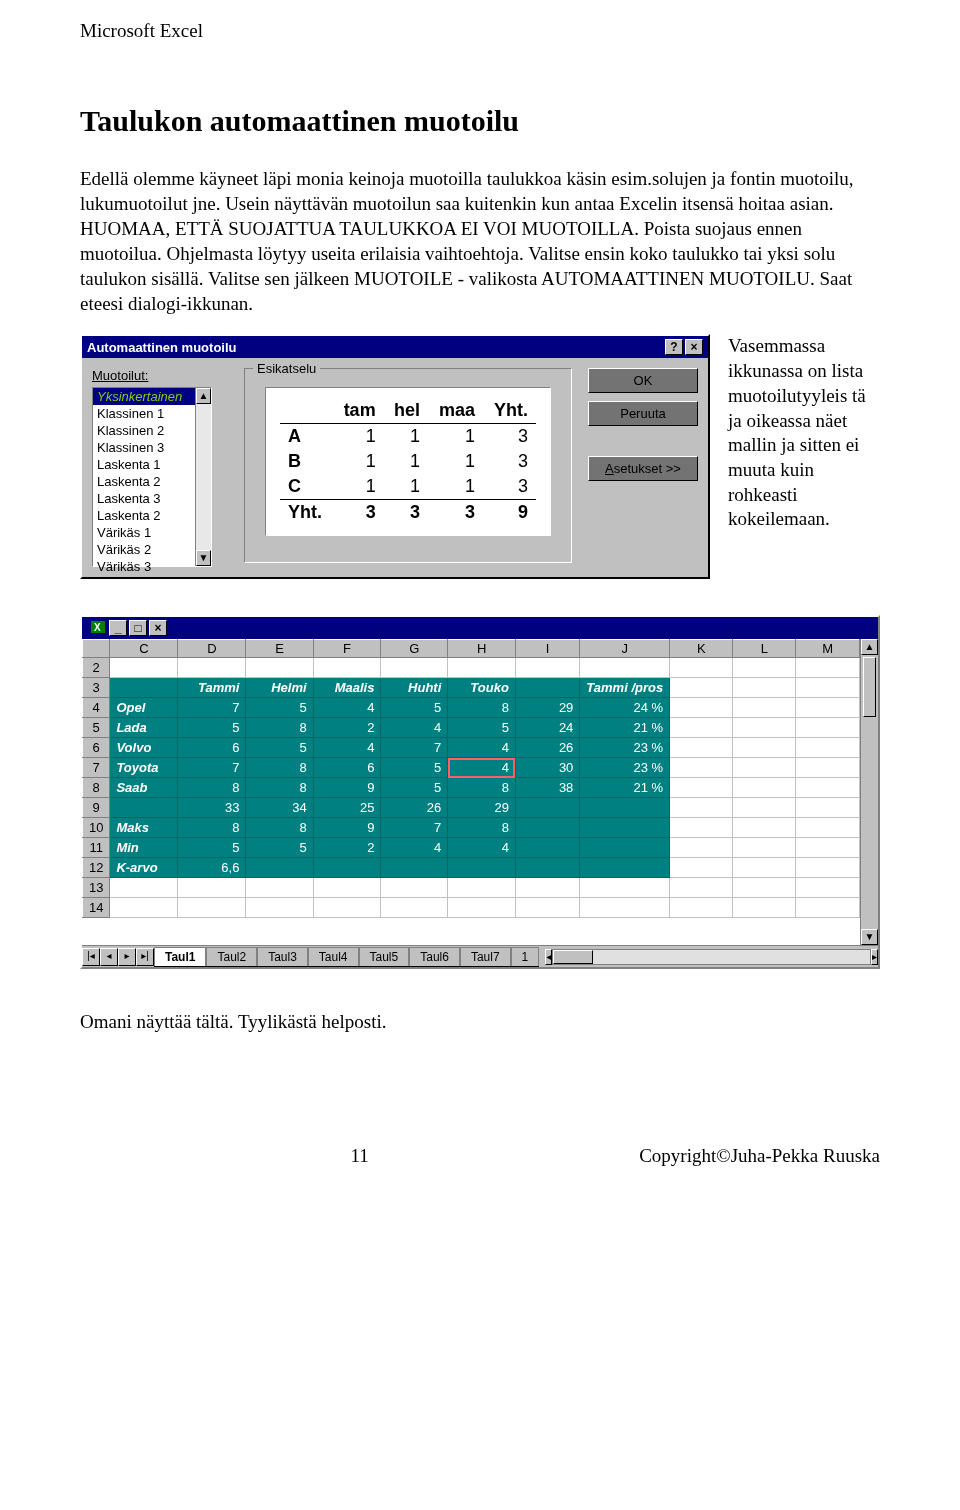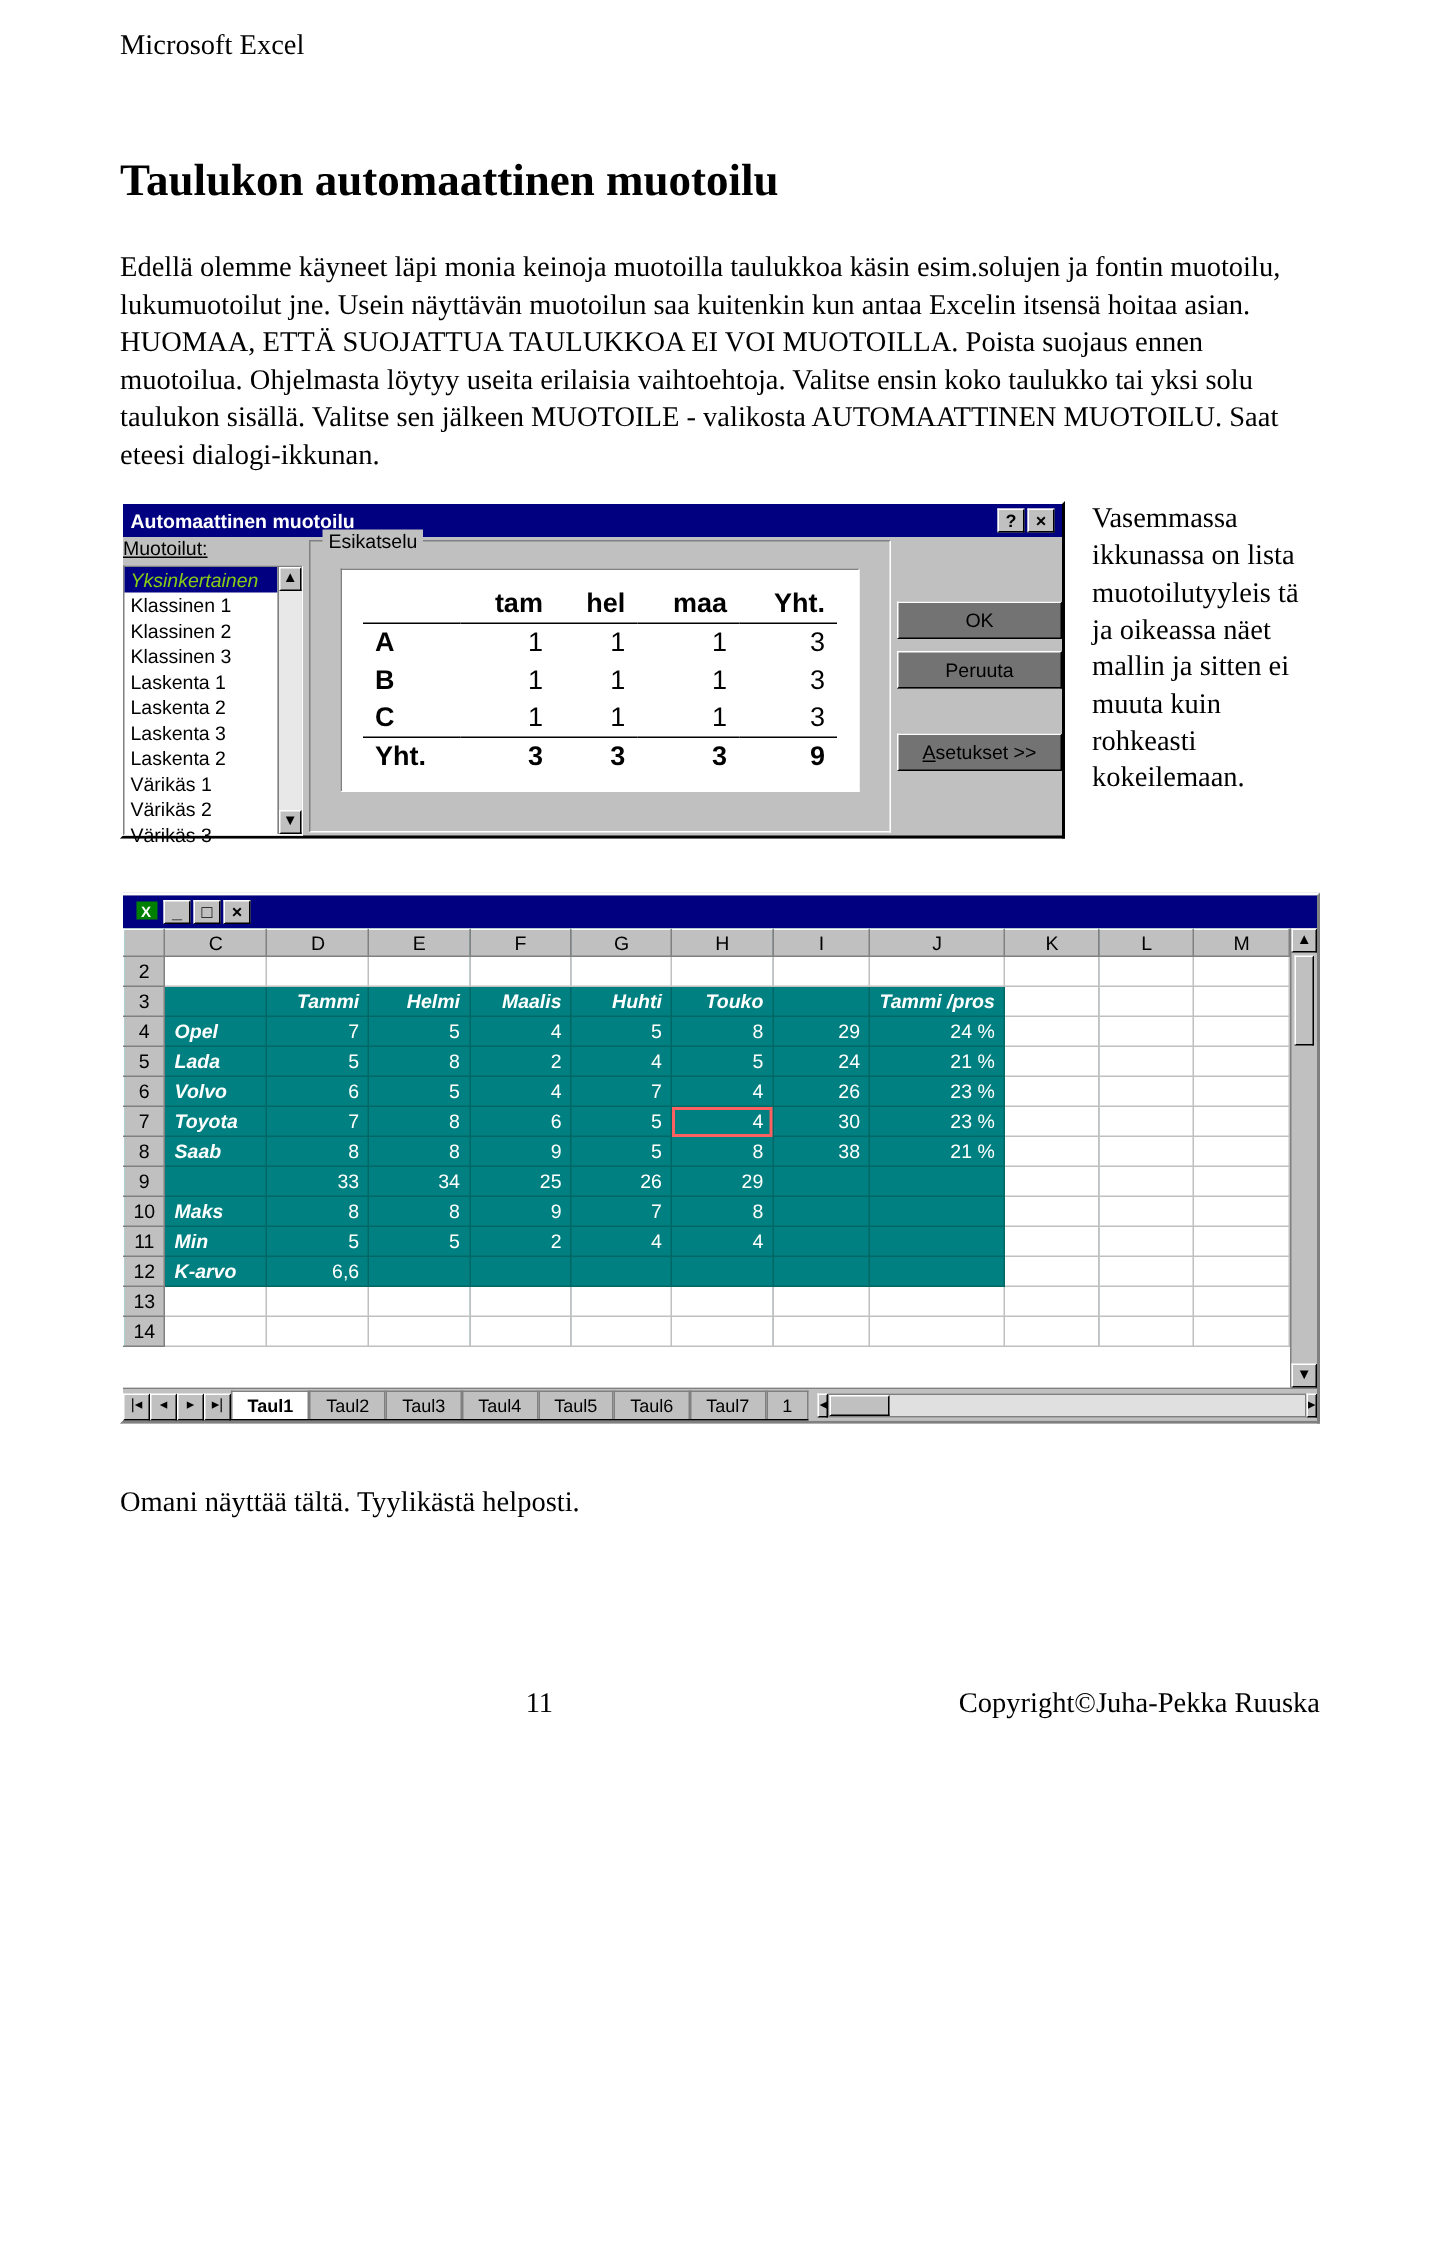--- a/index.html
+++ b/index.html
@@ -37,41 +37,41 @@
   .titlebar .title { flex: 1; }
   .tb-btn {
     background: #c0c0c0;
     border: 1px solid #000;
     border-top-color:#fff; border-left-color:#fff;
     width: 18px; height: 16px;
     margin-left: 2px;
     font-size: 12px; font-weight: bold;
     color:#000; text-align:center; line-height:14px;
   }
-  .dlg-body { display:flex; gap:4px;align-items:center; }
+  .dlg-body { padding: 10px; display:flex; gap:16px; }
   .col-left { width: 120px; }
   .lbl { margin-bottom: 4px; }
   .listbox {
     background:#fff;
     border:1px solid #808080;
     border-right-color:#fff; border-bottom-color:#fff;
     display:flex; height: 180px;
   }
   .listbox ul { list-style:none; flex:1; padding:0; }
   .listbox li { padding: 1px 4px; }
   .listbox li.sel { background:#000080; color:#84cc16;font-style:italic; }
   .lb-sb { width:16px; background:#c0c0c0; border-left:1px solid #808080; display:flex; flex-direction:column; }
   .sb-btn { height:16px; border:1px solid #000; border-top-color:#fff; border-left-color:#fff; text-align:center; font-size:10px; line-height:13px; }
   .sb-track{flex:1; background:#e8e8e8;}
   .col-mid { flex:1; }
   .group {
     border:1px solid #808080;
     border-right-color:#fff; border-bottom-color:#fff;
     padding: 18px 20px 16px;
-    position:relative; height: 195px;
+    position:relative; height: 195px; margin-left: 16px;
   }
   .group .legend { position:absolute; top:-8px; left:8px; background:#c0c0c0; padding:0 4px; }
   .preview {
     background:#fff; border:1px solid #808080; border-right-color:#fff; border-bottom-color:#fff;
     padding: 10px 14px;
   }
   .preview table { width:100%; border-collapse:collapse; font-family:Arial,sans-serif; font-size:18px; }
   .preview th, .preview td { text-align:right; padding:2px 8px; }
   .preview td:first-child, .preview th:first-child{ text-align:left; }
   .preview thead th { border-bottom:1px solid #000; font-weight:bold; }

